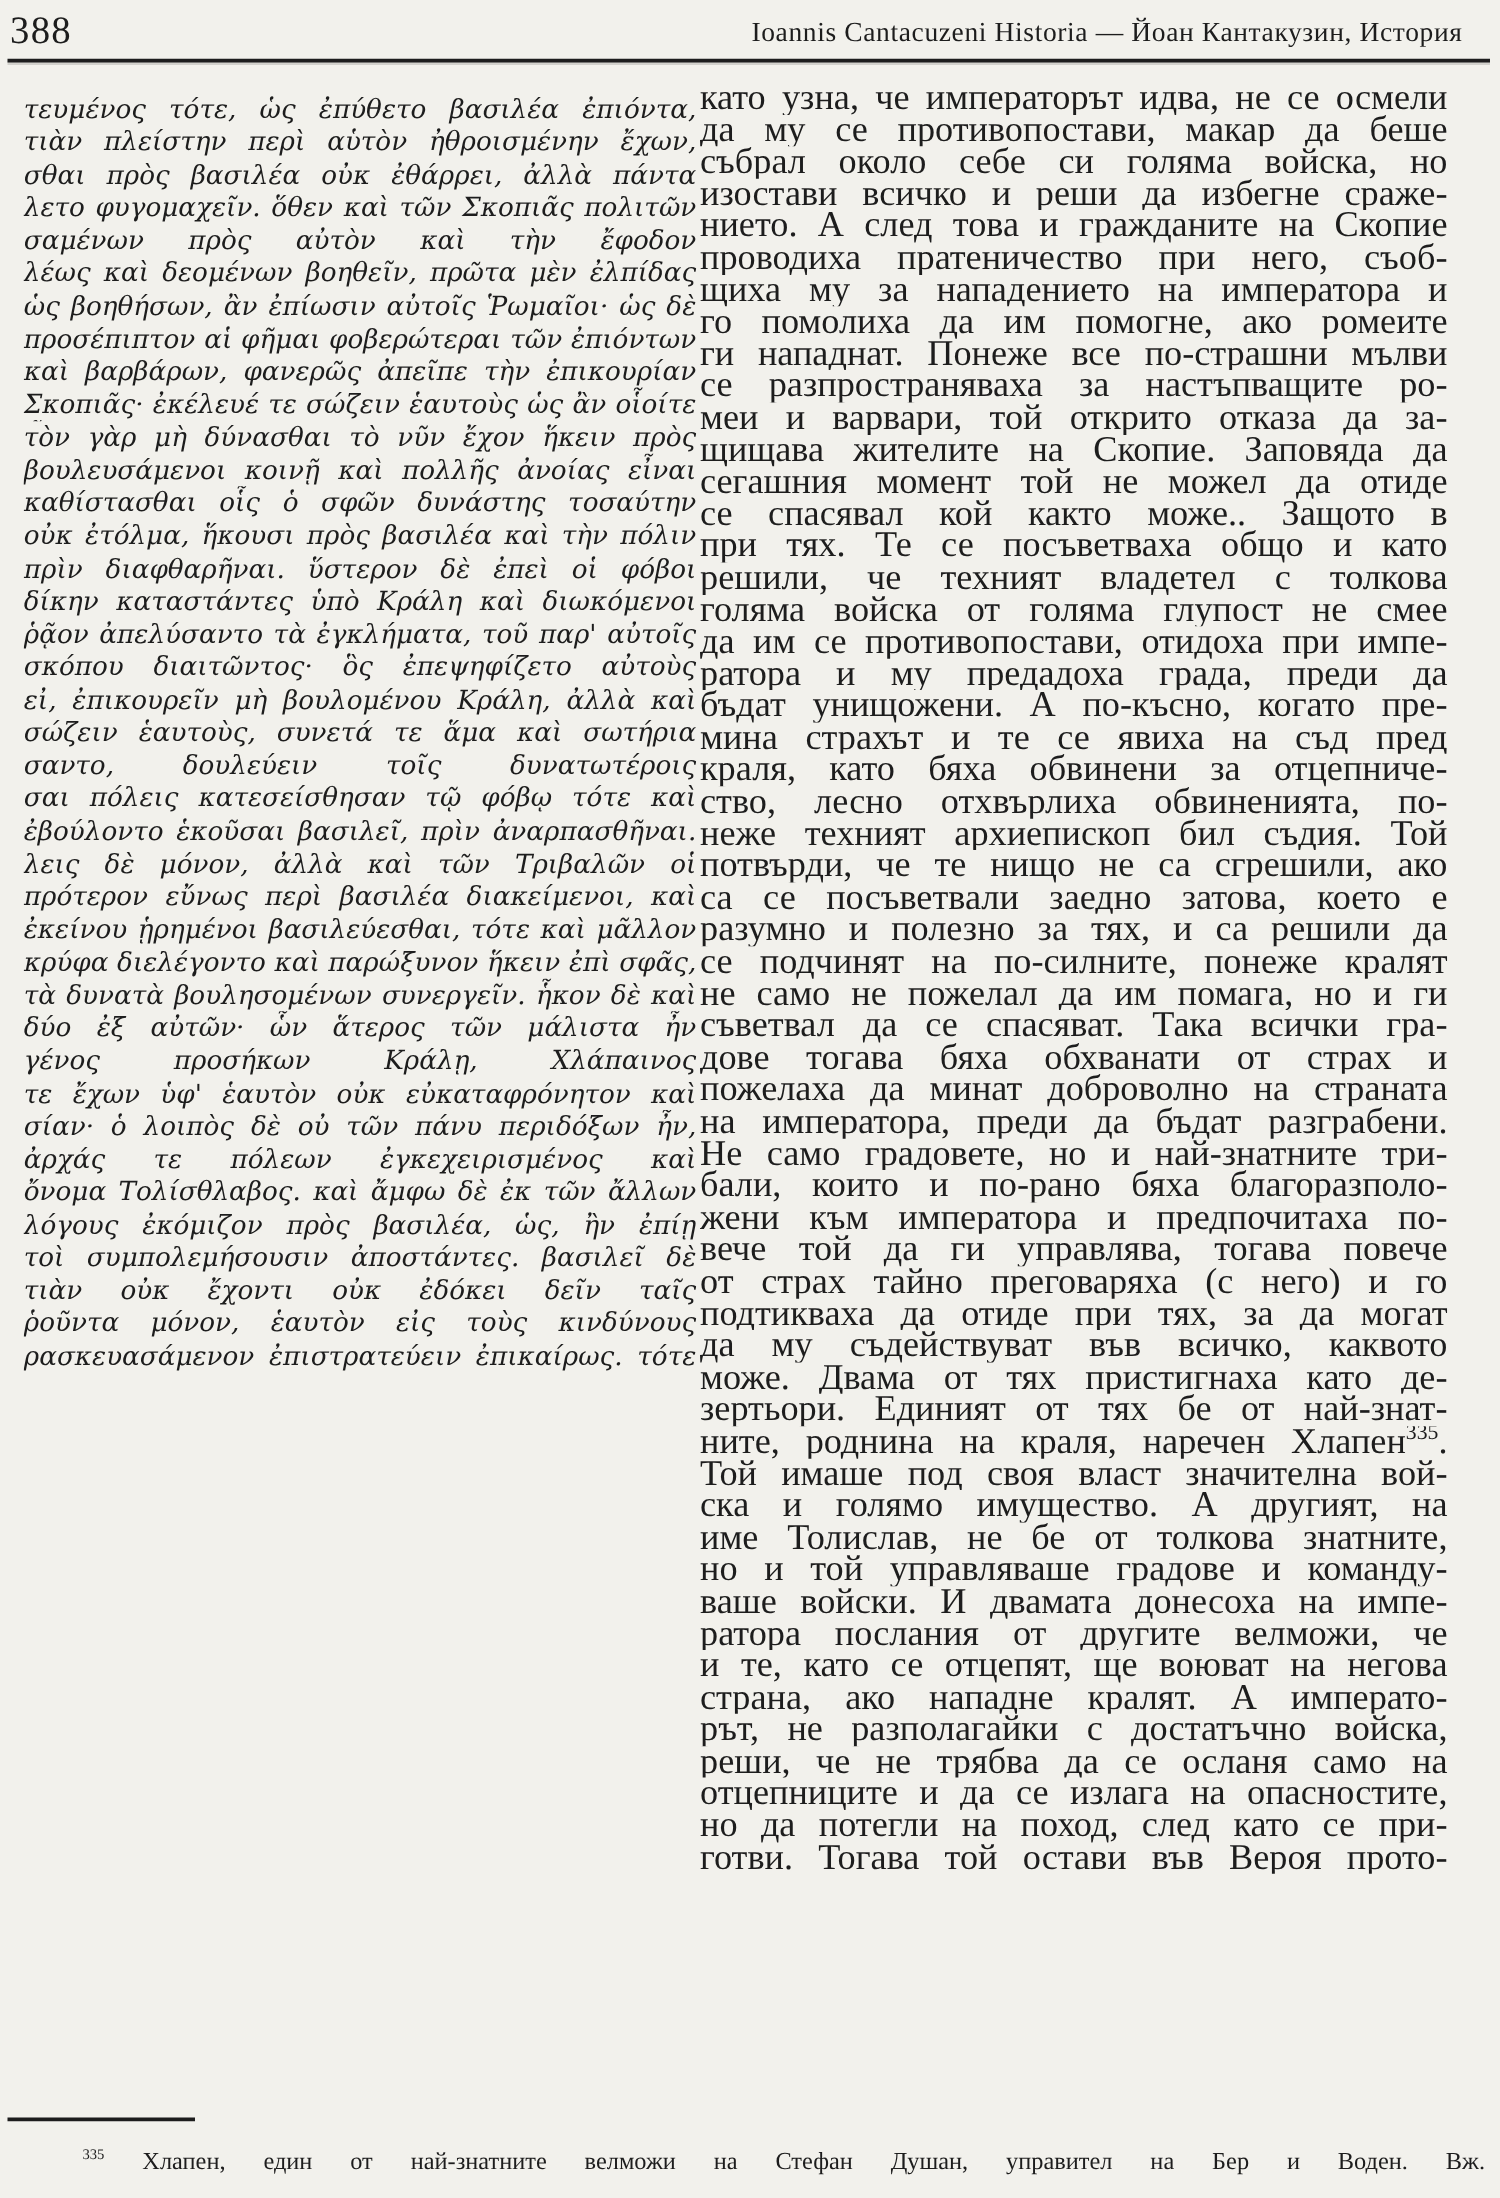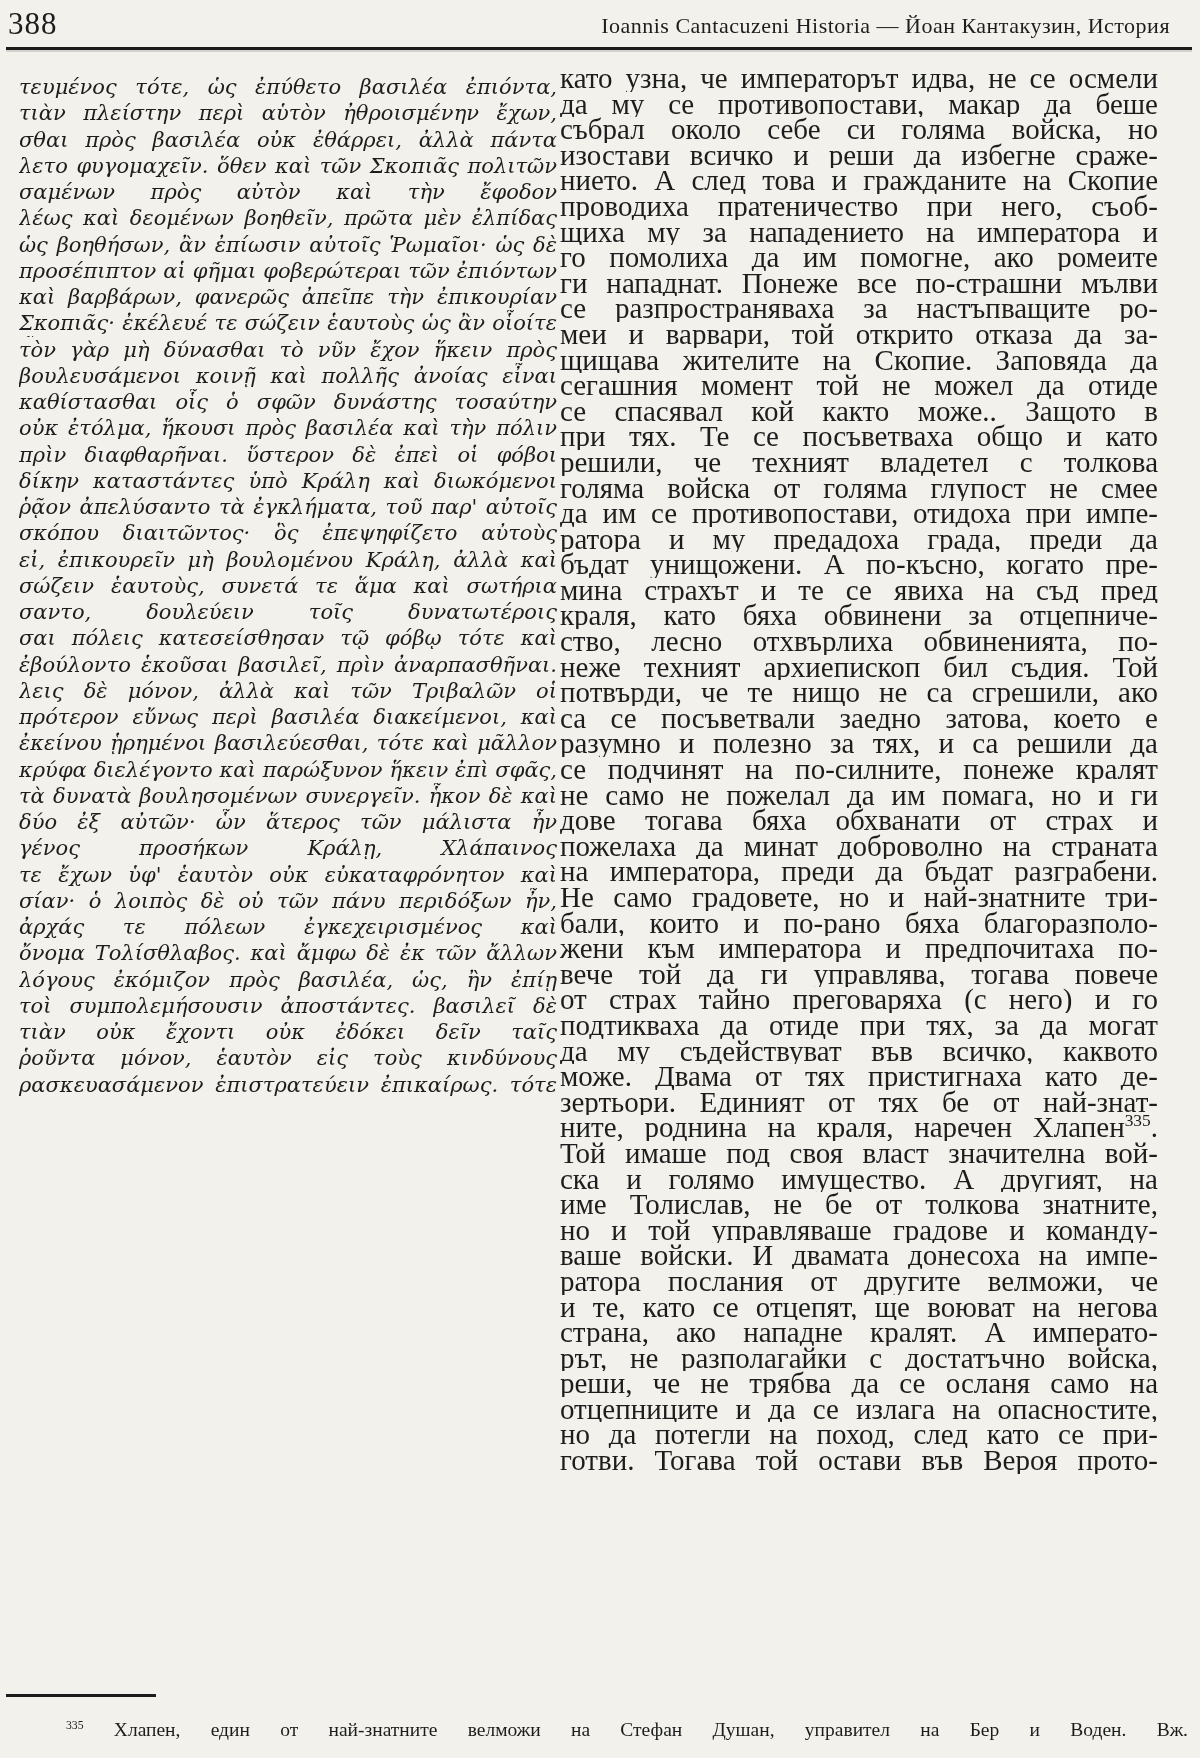--- a/index.html
+++ b/index.html
@@ -180,20 +180,21 @@
     <div class="tline">бъдат унищожени. А по-късно, когато пре-</div>
     <div class="tline">мина страхът и те се явиха на съд пред</div>
     <div class="tline">краля, като бяха обвинени за отцепниче-</div>
     <div class="tline">ство, лесно отхвърлиха обвиненията, по-</div>
     <div class="tline">неже техният архиепископ бил съдия. Той</div>
     <div class="tline">потвърди, че те нищо не са сгрешили, ако</div>
     <div class="tline">са се посъветвали заедно затова, което е</div>
     <div class="tline">разумно и полезно за тях, и са решили да</div>
     <div class="tline">се подчинят на по-силните, понеже кралят</div>
     <div class="tline">не само не пожелал да им помага, но и ги</div>
+    <div class="tline">съветвал да се спасяват. Така всички гра-</div>
     <div class="tline">дове тогава бяха обхванати от страх и</div>
     <div class="tline">пожелаха да минат доброволно на страната</div>
     <div class="tline">на императора, преди да бъдат разграбени.</div>
     <div class="tline">Не само градовете, но и най-знатните три-</div>
     <div class="tline">бали, които и по-рано бяха благоразполо-</div>
     <div class="tline">жени към императора и предпочитаха по-</div>
     <div class="tline">вече той да ги управлява, тогава повече</div>
     <div class="tline">от страх тайно преговаряха (с него) и го</div>
     <div class="tline">подтикваха да отиде при тях, за да могат</div>
     <div class="tline">да му съдействуват във всичко, каквото</div>

